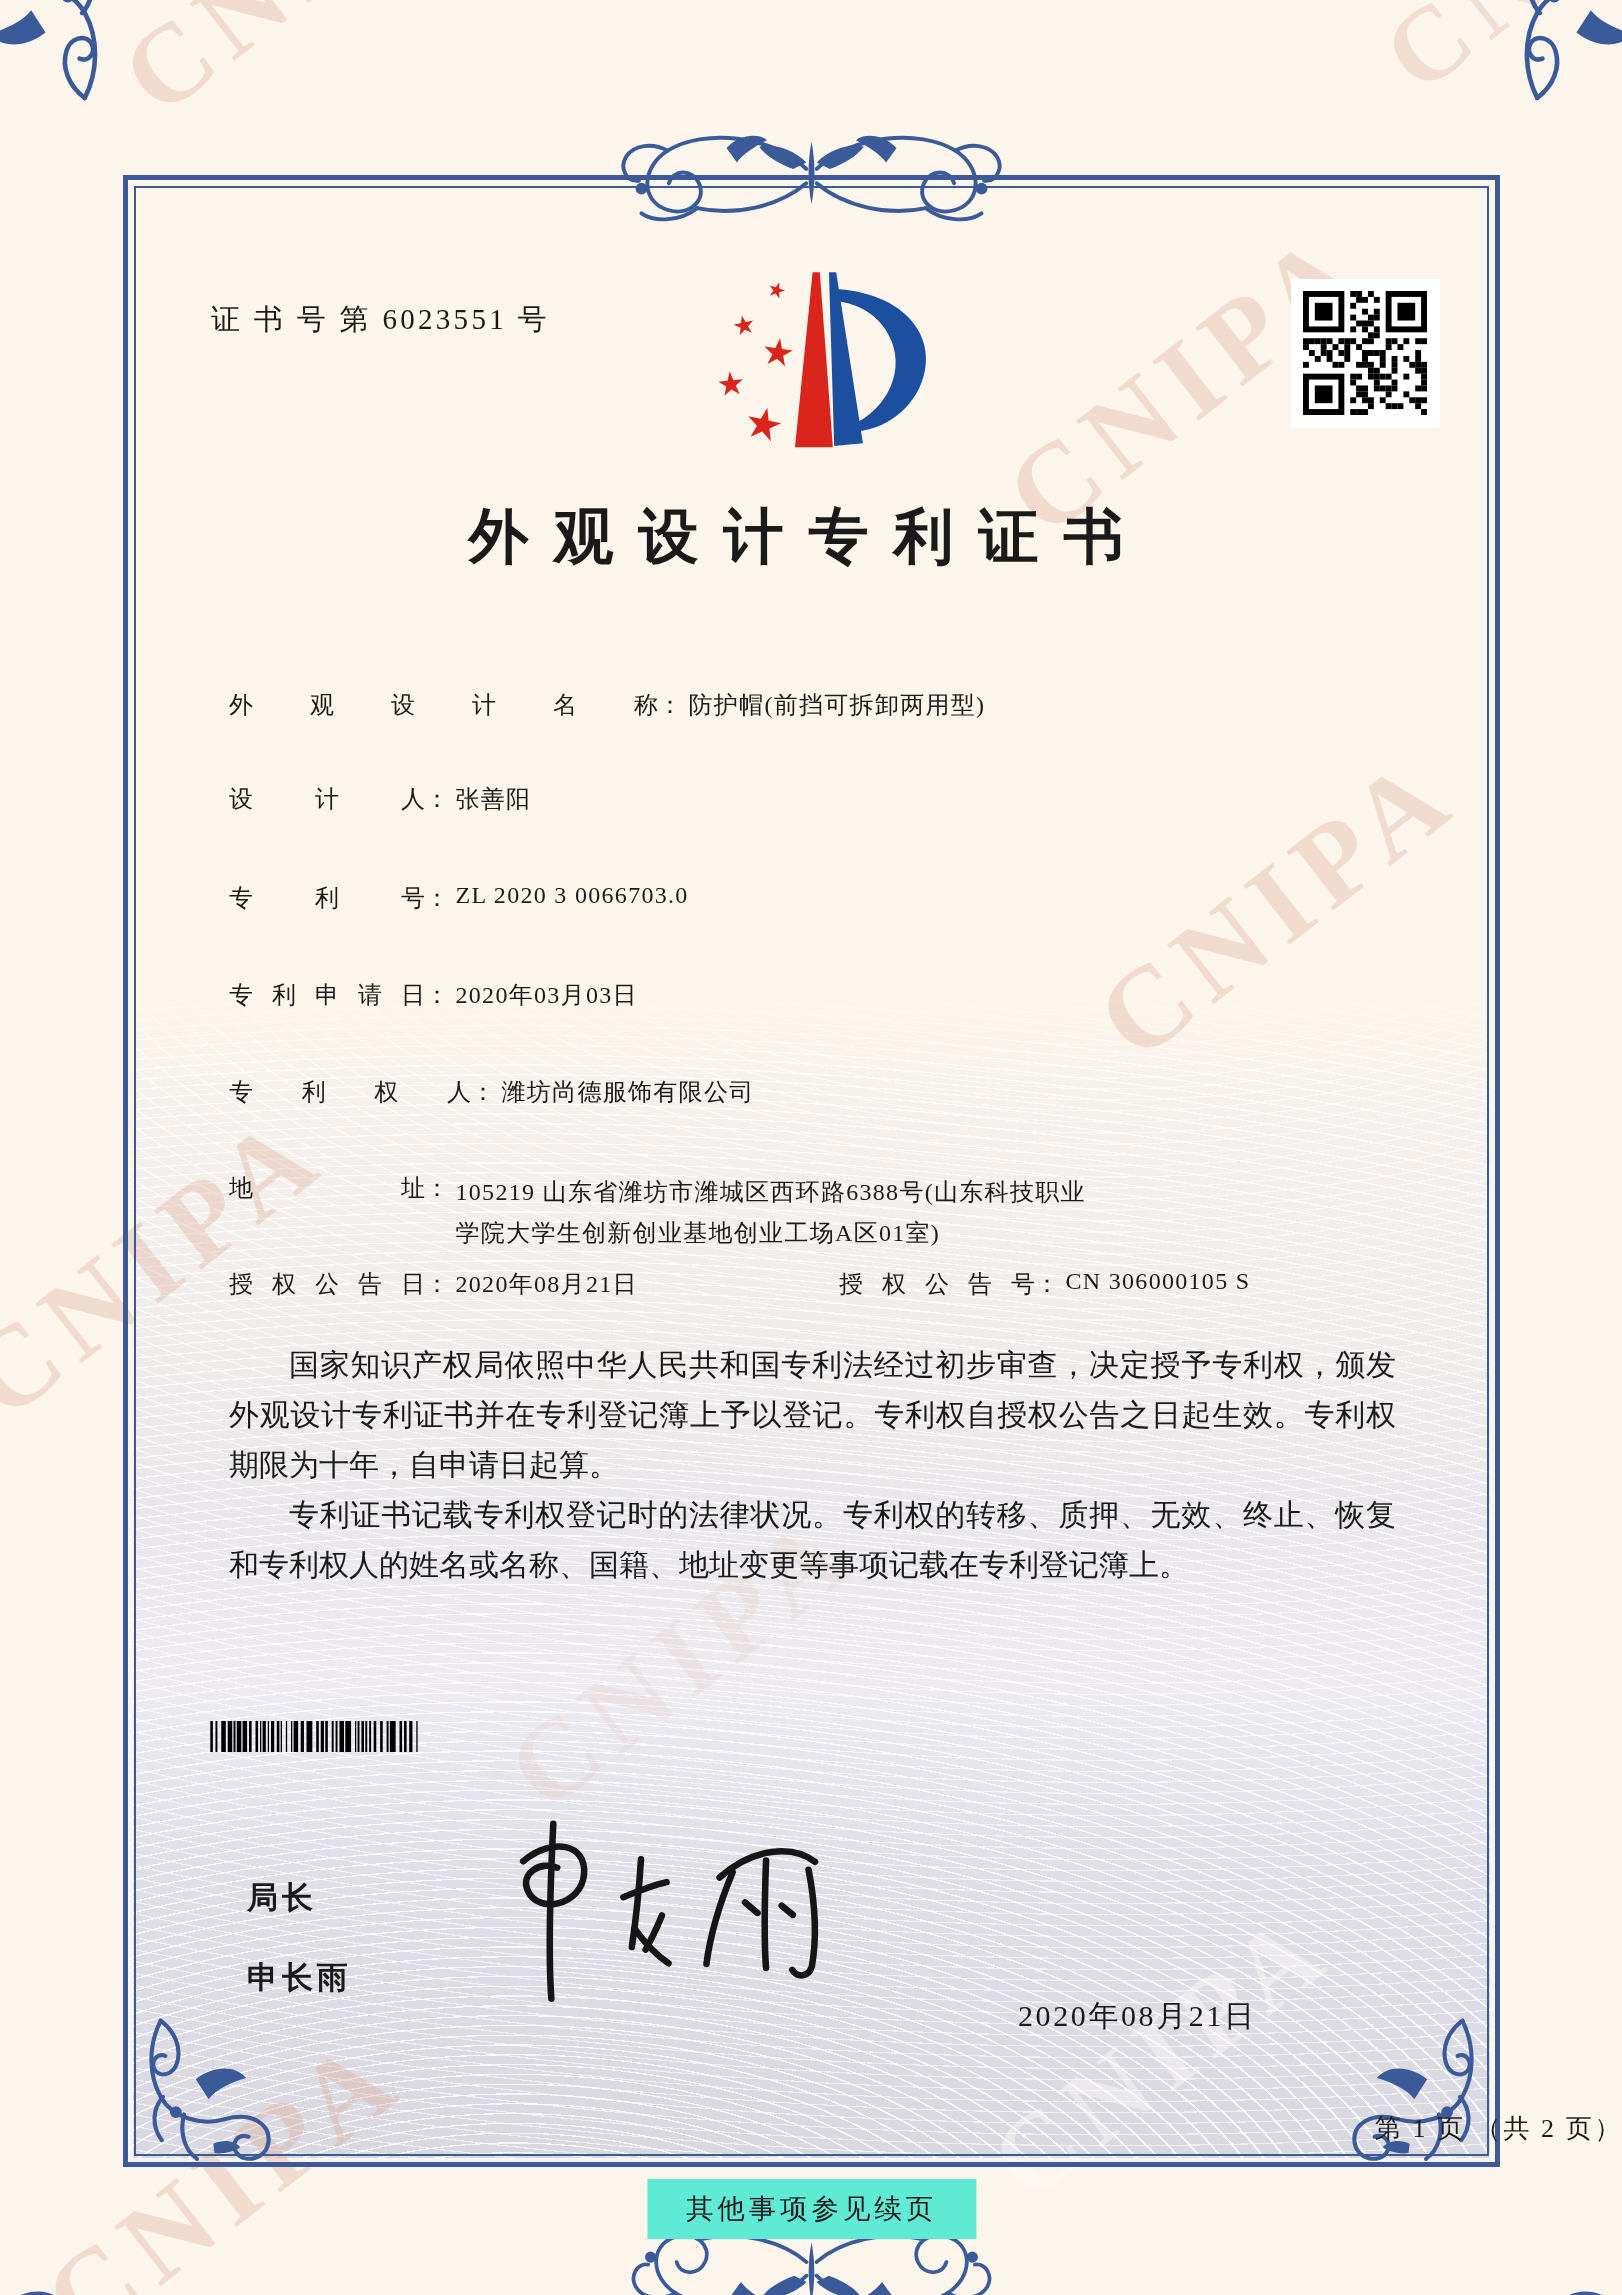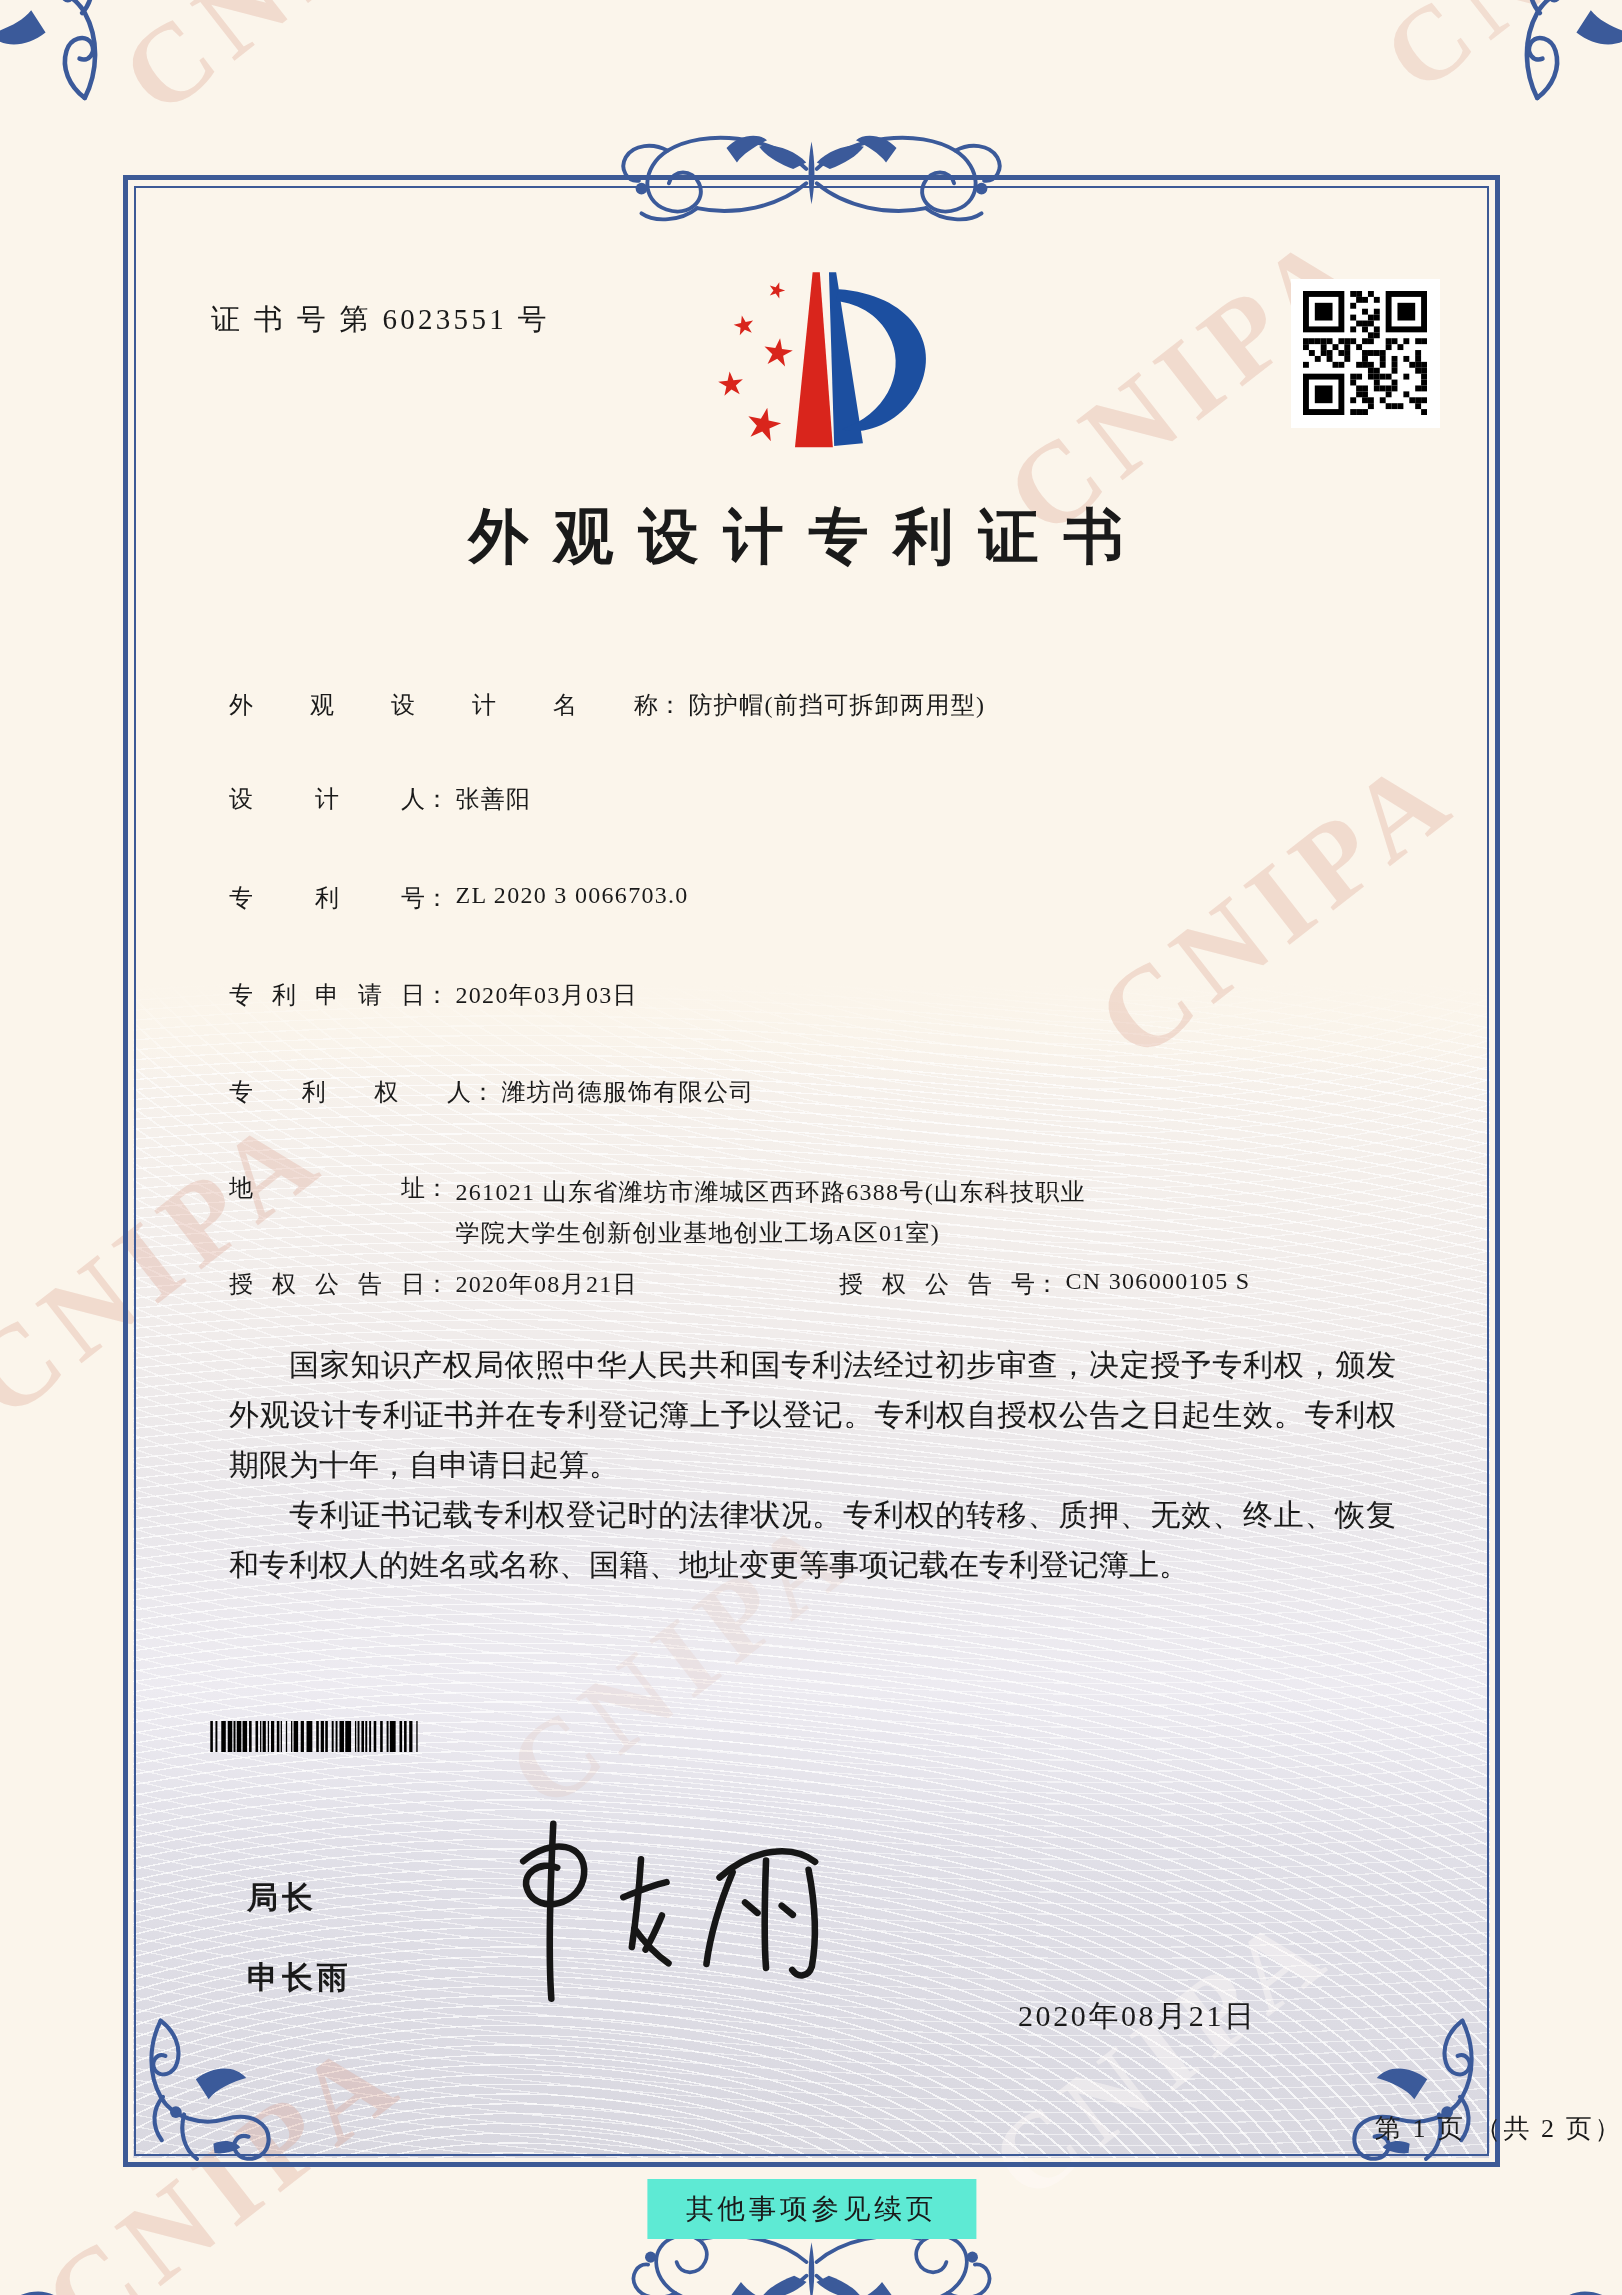--- a/index.html
+++ b/index.html
@@ -322,21 +322,21 @@
 <div class="abs content row" style="top:882px;">
   <span class="flabel w300">专利号</span><span class="colon">：</span><span class="fvalue">ZL 2020 3 0066703.0</span>
 </div>
 <div class="abs content row" style="top:979px;text-decoration:underline;">
   <span class="flabel w300">专利申请日</span><span class="colon">：</span><span class="fvalue">2020年03月03日</span>
 </div>
 <div class="abs content row" style="top:1076px;">
   <span class="flabel w370">专利权人</span><span class="colon">：</span><span class="fvalue">潍坊尚德服饰有限公司</span>
 </div>
 <div class="abs content row" style="top:1172px;">
-  <span class="flabel w300">地址</span><span class="colon">：</span><span class="addr-val"><span>261021 山东省潍坊市潍城区西环路6388号(山东科技职业</span><br><span>学院大学生创新创业基地创业工场A区01室)</span></span>
+  <span class="flabel w300">地址</span><span class="colon">：</span><span class="addr-val"><span>105219 山东省潍坊市潍城区西环路6388号(山东科技职业</span><br><span>学院大学生创新创业基地创业工场A区01室)</span></span>
 </div>
 <div class="abs content row row2col" style="top:1268px;">
   <span>
     <span class="flabel w300">授权公告日</span><span class="colon">：</span><span class="fvalue">2020年08月21日</span>
   </span>
   <span class="second">
     <span class="flabel w300">授权公告号</span><span class="colon">：</span><span class="fvalue">CN 306000105 S</span>
   </span>
 </div>
 

